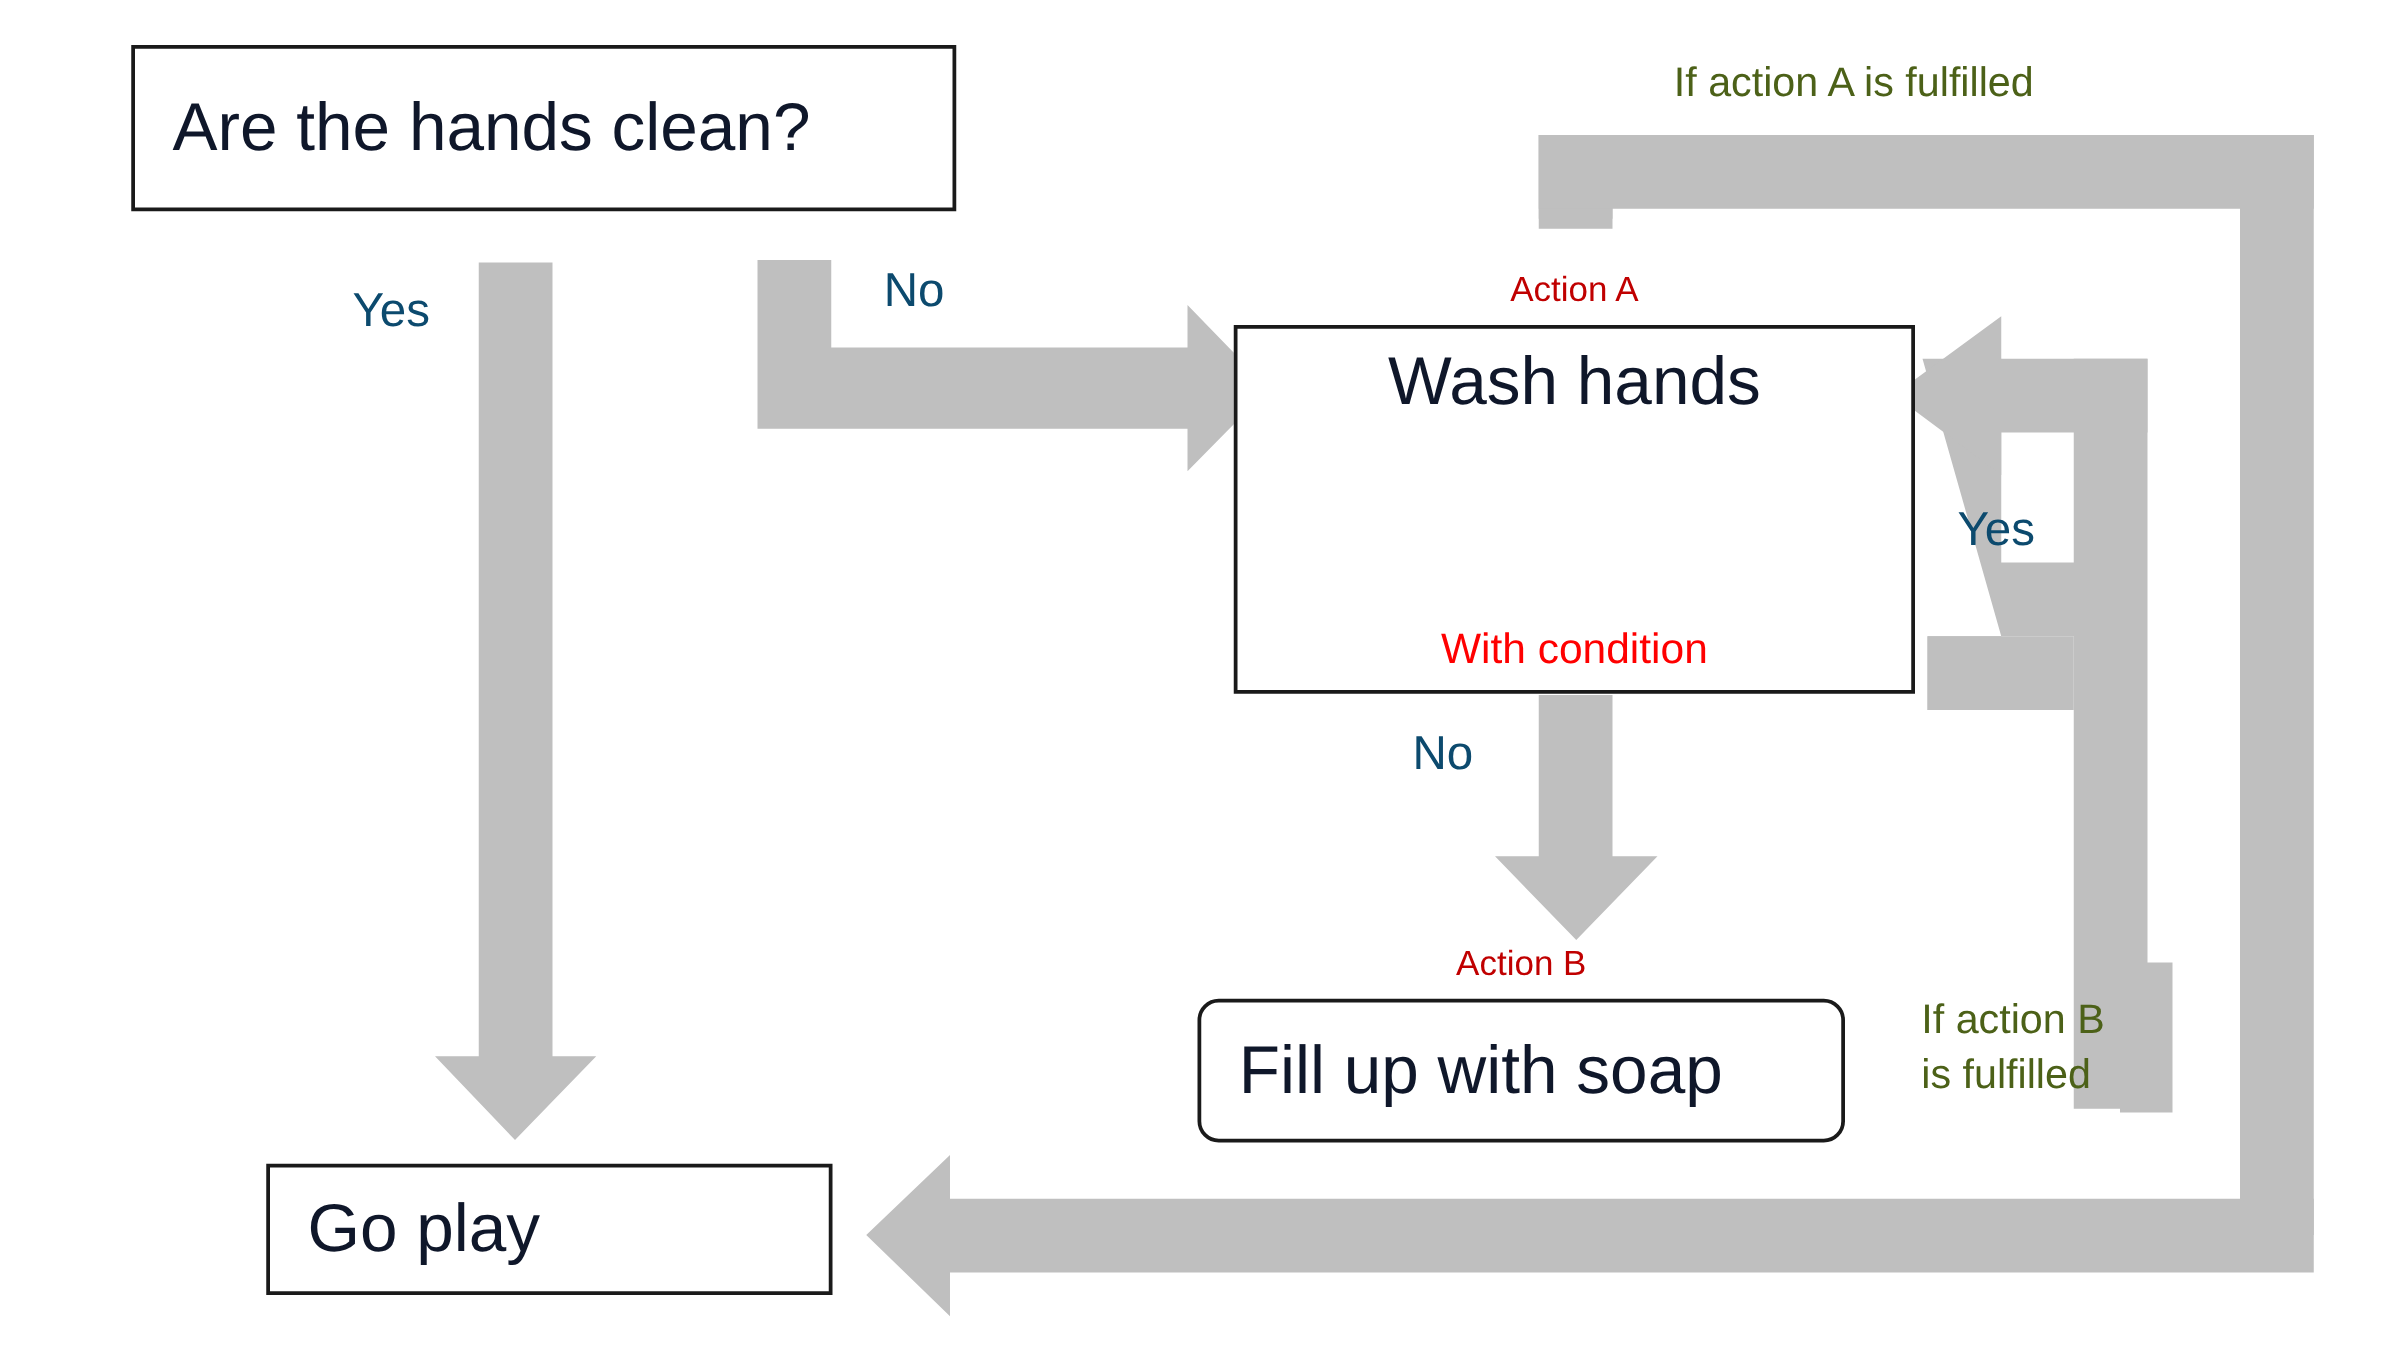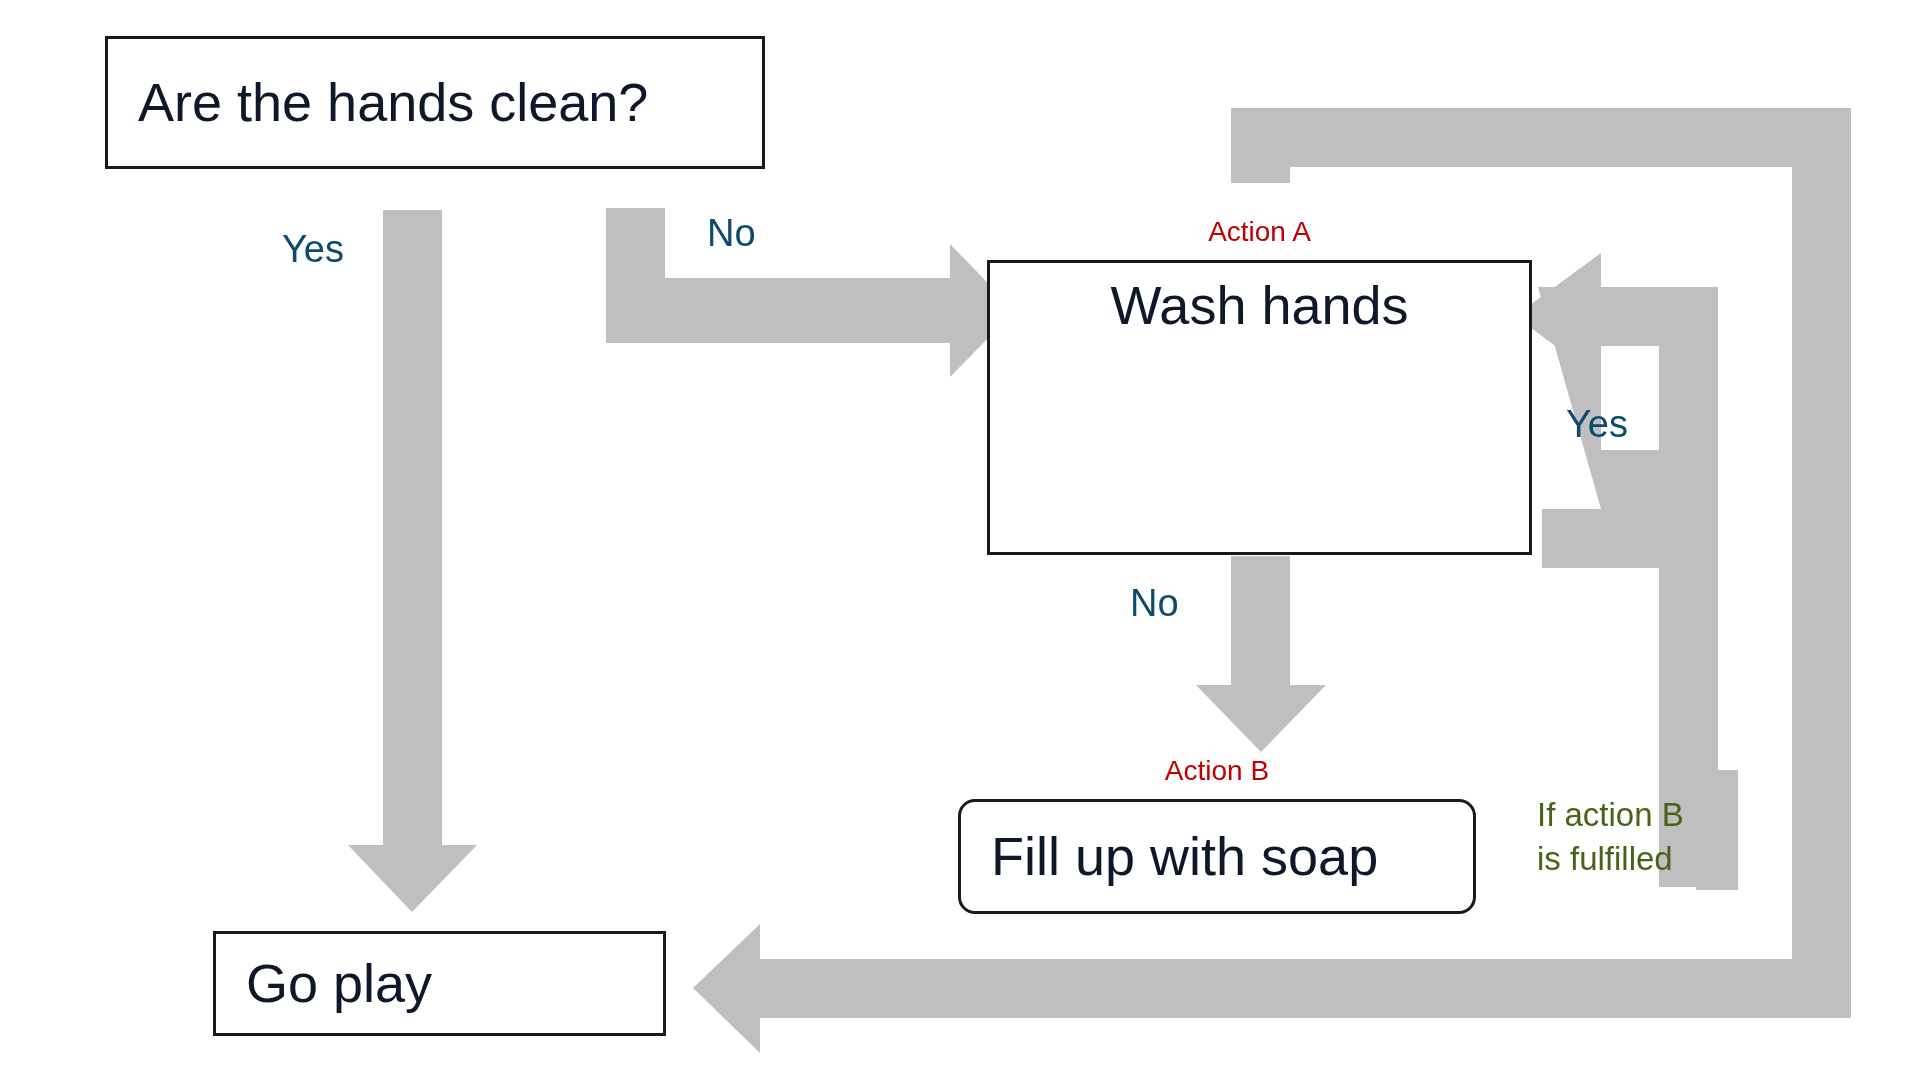--- a/index.html
+++ b/index.html
@@ -114,20 +114,21 @@
 
   <div class="node-box" style="left:105px; top:36px; width:660px; height:133px;">
     <div class="node-title pad-left">Are the hands clean?</div>
   </div>
 
   <div class="tag-label" style="left:987px; top:216px; width:545px;">Action A</div>
 
   <div class="node-box" style="left:987px; top:260px; width:545px; height:295px;">
     <div class="stack-rows">
       <div class="node-title centered">Wash hands</div>
+      <div class="cond-text">With condition</div>
     </div>
   </div>
 
   <div class="tag-label" style="left:958px; top:755px; width:518px;">Action B</div>
 
   <div class="node-box" style="left:958px; top:799px; width:518px; height:115px;border-radius:17px;">
     <div class="node-title pad-left">Fill up with soap</div>
   </div>
 
   <div class="node-box" style="left:213px; top:931px; width:453px; height:105px;">
@@ -135,16 +136,17 @@
   </div>
 
   <div class="branch-label" style="left:282px; top:228px;">Yes</div>
 
   <div class="branch-label" style="left:707px; top:212px;">No</div>
 
   <div class="branch-label" style="left:1566px; top:403px;">Yes</div>
 
   <div class="branch-label" style="left:1130px; top:582px;">No</div>
 
+  <div class="loop-label" style="left:1339px; top:44px; white-space:nowrap;">If action A is fulfilled</div>
 
   <div class="loop-label" style="left:1537px; top:793px; width:160px;">If action B is fulfilled</div>
 
 </div>
 
 </body></html>

